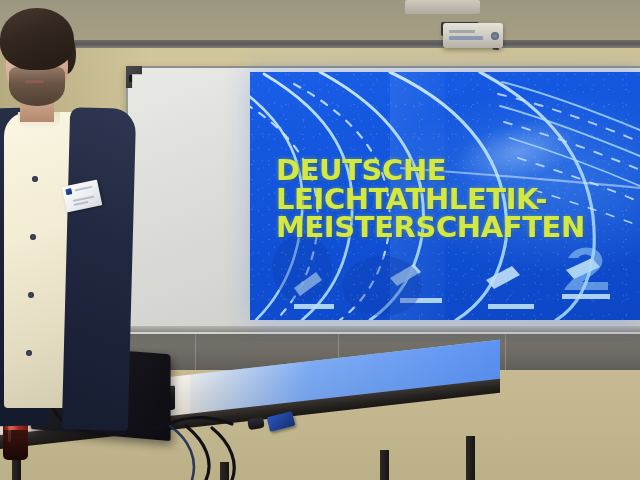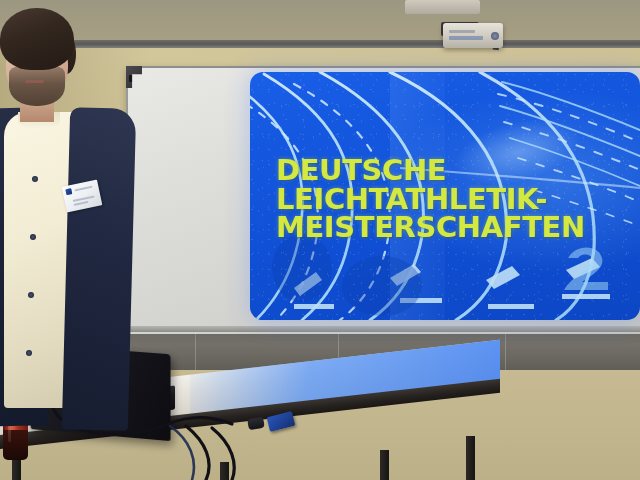--- a/index.html
+++ b/index.html
@@ -102,21 +102,20 @@
   }
 
   
   .slide{
     position:absolute;left:250px;top:72px;width:390px;height:248px;
     overflow:hidden;
     background:
       radial-gradient(ellipse 70% 60% at 78% 44%, rgba(120,190,255,.30) 0%, rgba(0,0,0,0) 62%),
       linear-gradient(168deg,#1a5fe8 0%,#1558e0 22%,#1050d6 55%,#0c46c4 100%);
     box-shadow:0 0 24px rgba(60,120,255,.30);
-    border-radius:13px;
   }
   
   .slide .speckle{
     position:absolute;inset:0;opacity:.16;
     background-image:
       radial-gradient(circle at 12% 18%, #bfe2ff 0 .6px, transparent .8px),
       radial-gradient(circle at 37% 61%, #bfe2ff 0 .6px, transparent .8px),
       radial-gradient(circle at 66% 29%, #bfe2ff 0 .6px, transparent .8px),
       radial-gradient(circle at 84% 73%, #bfe2ff 0 .6px, transparent .8px),
       radial-gradient(circle at 24% 86%, #bfe2ff 0 .6px, transparent .8px),

